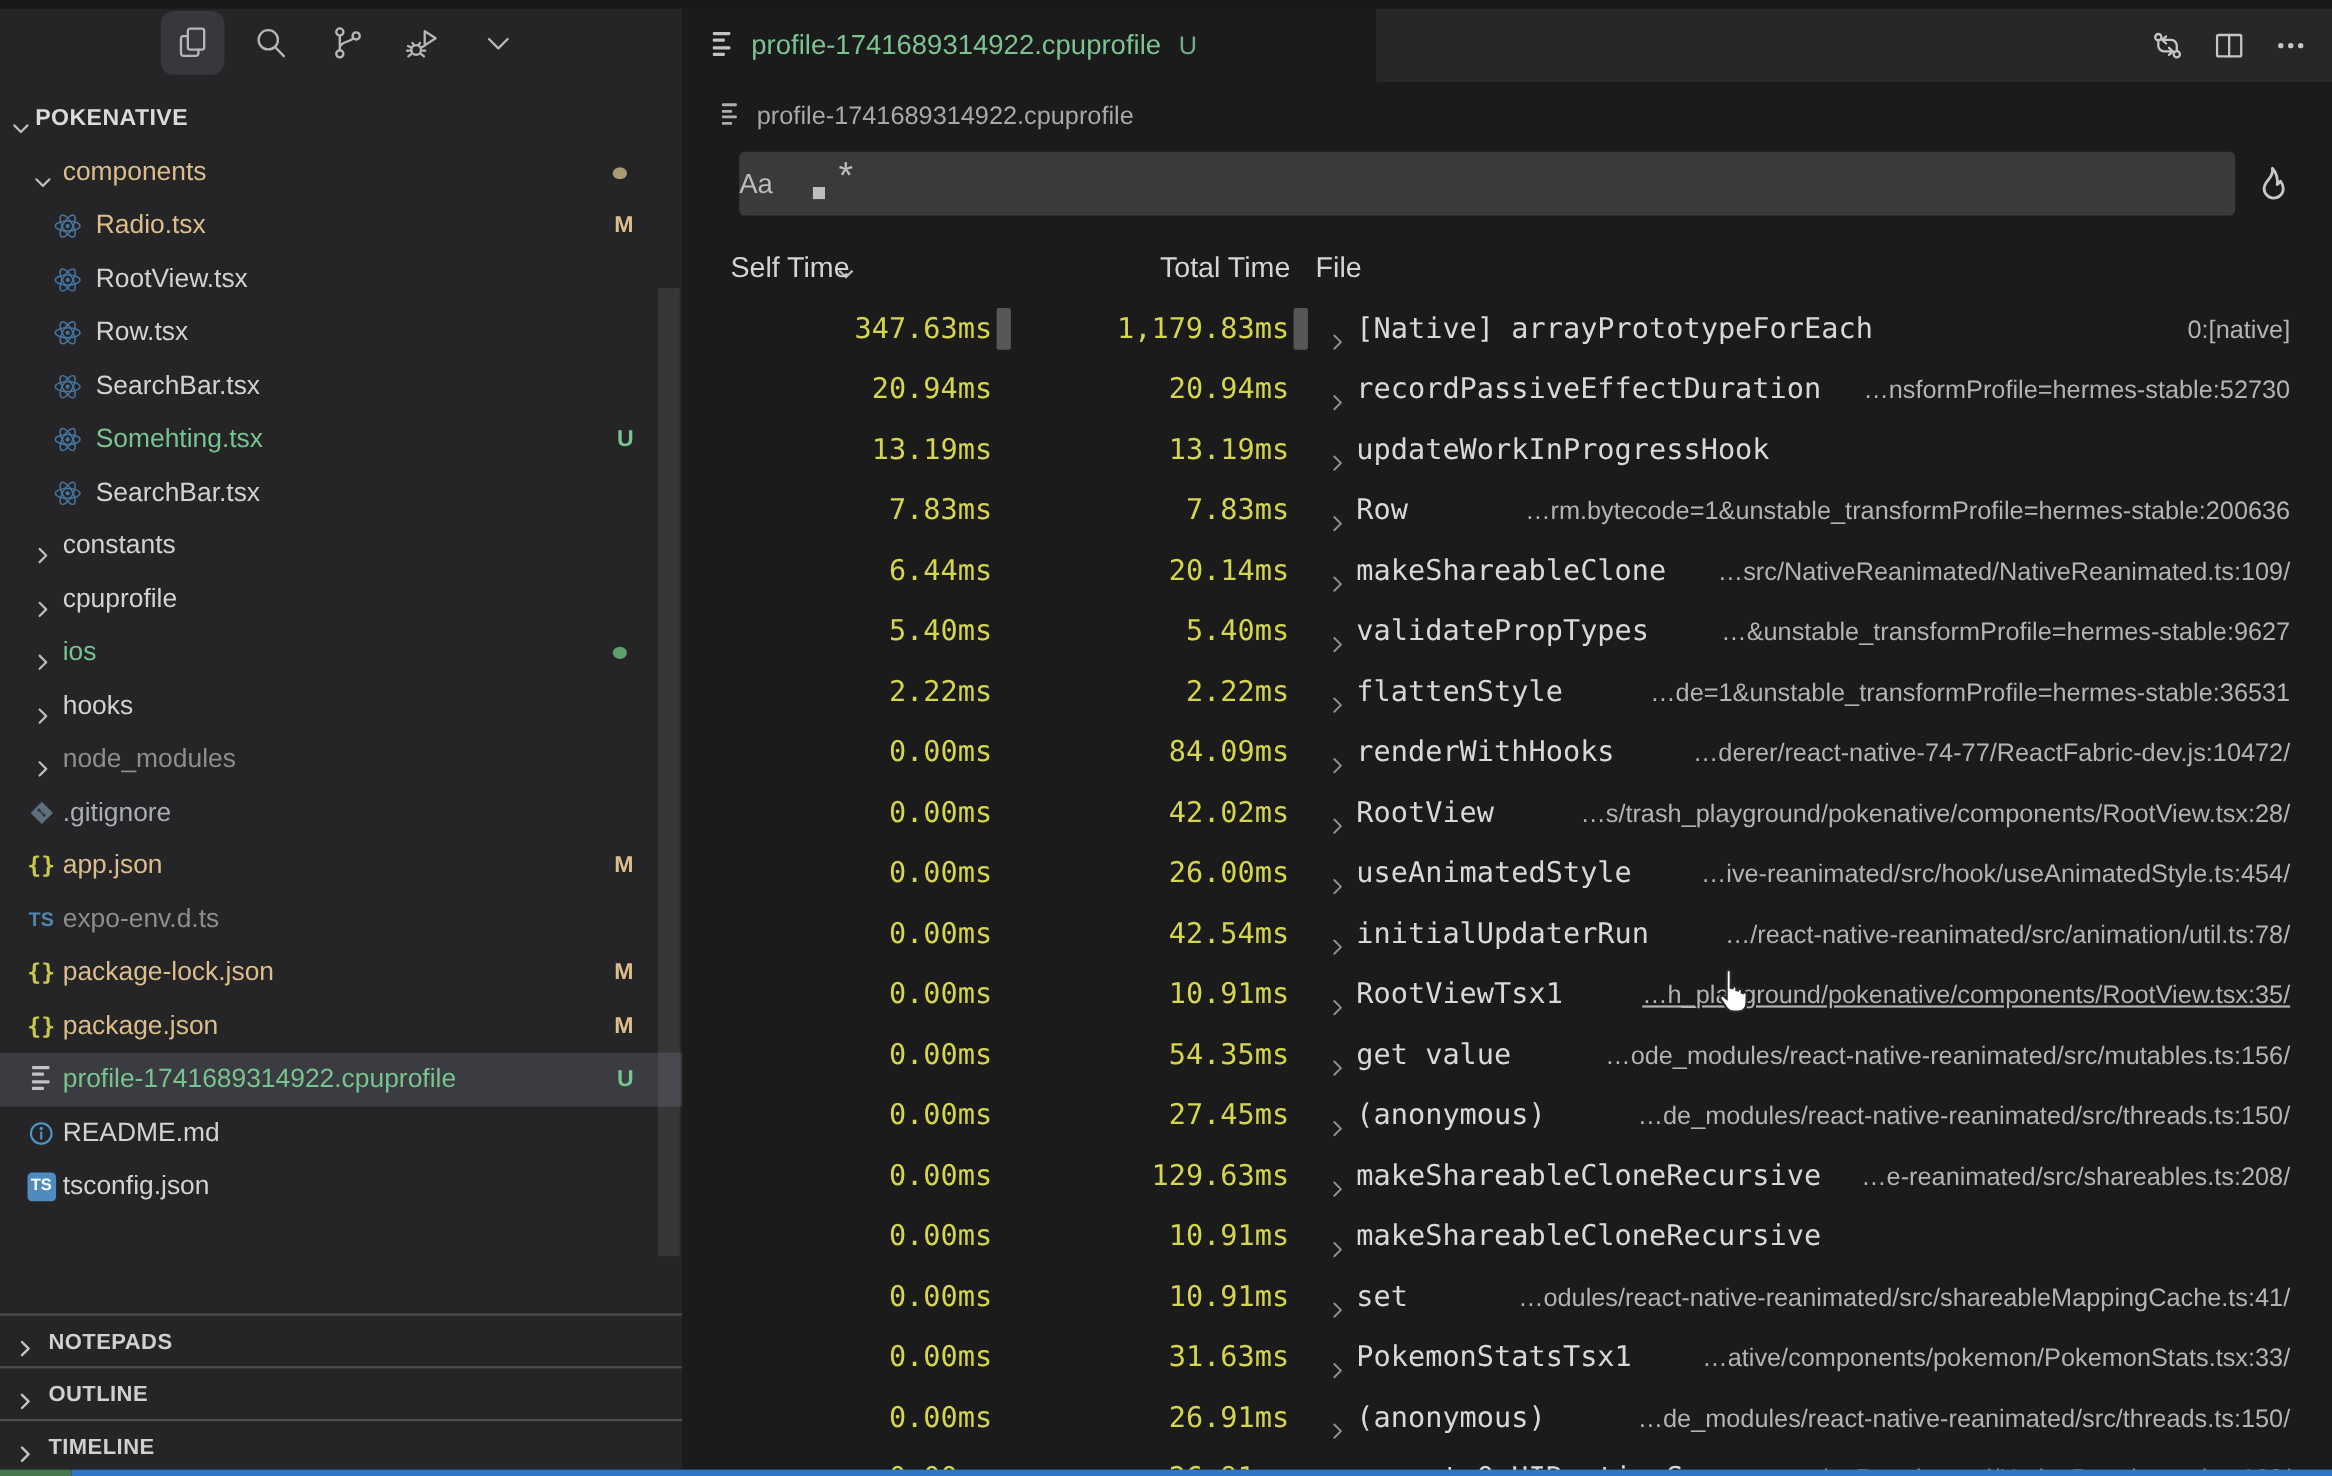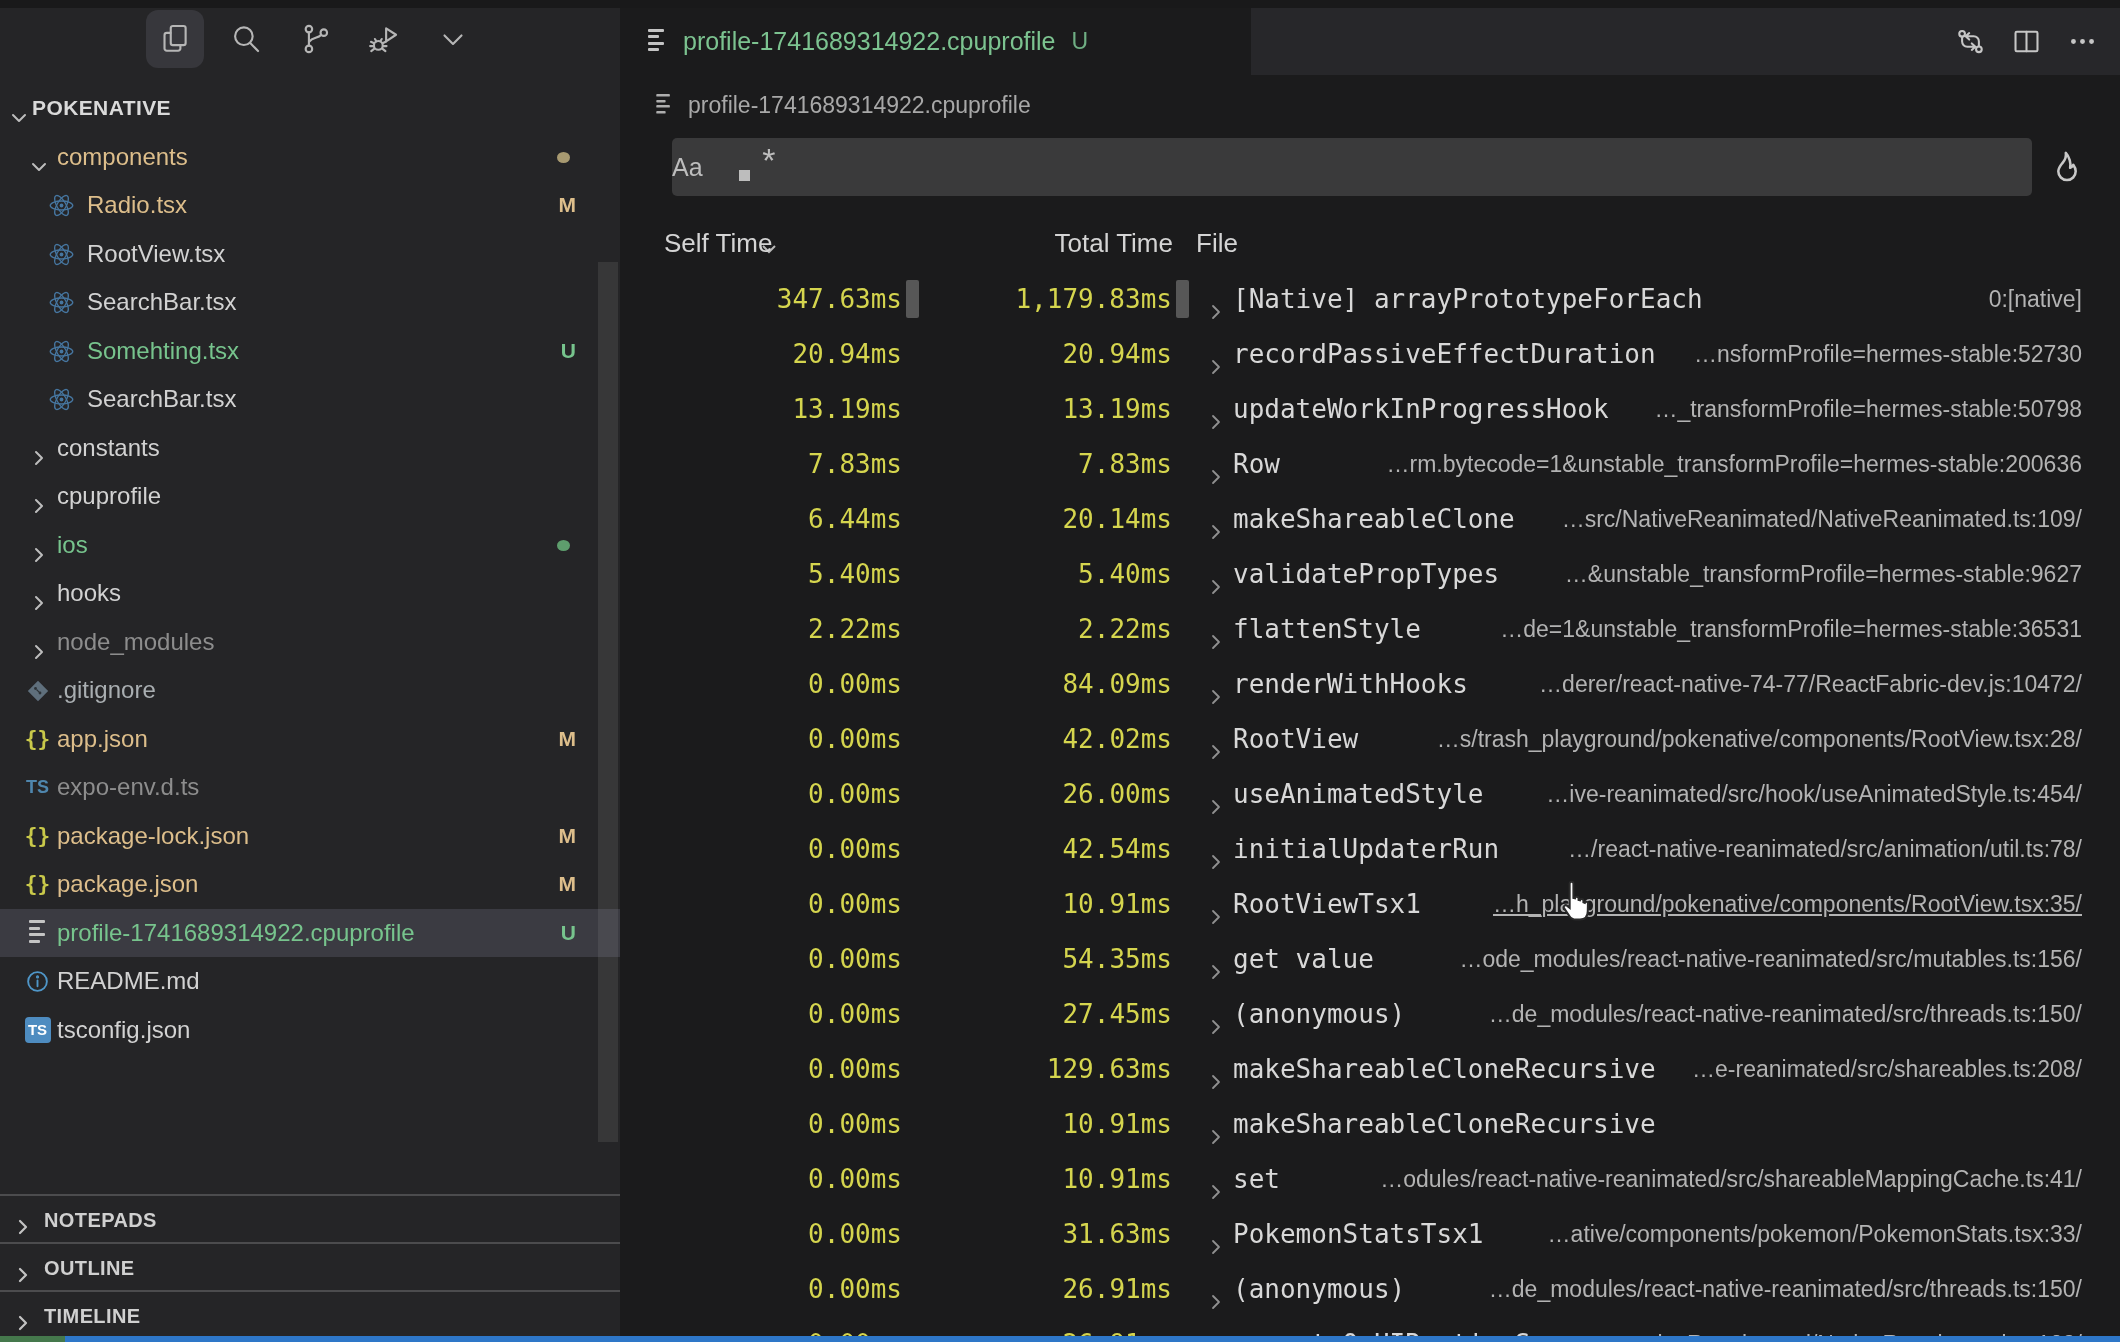--- a/index.html
+++ b/index.html
@@ -198,20 +198,31 @@
         </div>
         <div class="trow">
           <span class="ticon" style="left: 48px;">
             <svg class="ic-react" viewBox="0 0 24 24" fill="none" stroke="#4676a0" stroke-width="1.2">
               <ellipse cx="12" cy="12" rx="10" ry="4"></ellipse>
               <ellipse cx="12" cy="12" rx="10" ry="4" transform="rotate(60 12 12)"></ellipse>
               <ellipse cx="12" cy="12" rx="10" ry="4" transform="rotate(120 12 12)"></ellipse>
               <circle cx="12" cy="12" r="1.7" fill="#4676a0" stroke="none"></circle>
             </svg>
           </span>
+          <span class="tlabel c-normal" style="left: 87px;">Row.tsx</span>
+        </div>
+        <div class="trow">
+          <span class="ticon" style="left: 48px;">
+            <svg class="ic-react" viewBox="0 0 24 24" fill="none" stroke="#4676a0" stroke-width="1.2">
+              <ellipse cx="12" cy="12" rx="10" ry="4"></ellipse>
+              <ellipse cx="12" cy="12" rx="10" ry="4" transform="rotate(60 12 12)"></ellipse>
+              <ellipse cx="12" cy="12" rx="10" ry="4" transform="rotate(120 12 12)"></ellipse>
+              <circle cx="12" cy="12" r="1.7" fill="#4676a0" stroke="none"></circle>
+            </svg>
+          </span>
           <span class="tlabel c-normal" style="left: 87px;">SearchBar.tsx</span>
         </div>
         <div class="trow">
           <span class="ticon" style="left: 48px;">
             <svg class="ic-react" viewBox="0 0 24 24" fill="none" stroke="#4676a0" stroke-width="1.2">
               <ellipse cx="12" cy="12" rx="10" ry="4"></ellipse>
               <ellipse cx="12" cy="12" rx="10" ry="4" transform="rotate(60 12 12)"></ellipse>
               <ellipse cx="12" cy="12" rx="10" ry="4" transform="rotate(120 12 12)"></ellipse>
               <circle cx="12" cy="12" r="1.7" fill="#4676a0" stroke="none"></circle>
             </svg>
@@ -445,21 +456,20 @@
             <span class="pfn">recordPassiveEffectDuration</span>
             <span class="ppath">…nsformProfile=hermes-stable:52730</span>
           </div>
           <div class="prow" style="top: 110px;">
             <span class="pv self">13.19ms</span>
             <span class="pv total">13.19ms</span>
             <span class="pchev"><svg viewBox="0 0 20 20">
                 <path d="M7 4l6 6-6 6"></path>
               </svg></span>
             <span class="pfn">updateWorkInProgressHook</span>
-            <span class="ppath">…_transformProfile=hermes-stable:50798</span>
           </div>
           <div class="prow" style="top: 165px;">
             <span class="pv self">7.83ms</span>
             <span class="pv total">7.83ms</span>
             <span class="pchev"><svg viewBox="0 0 20 20">
                 <path d="M7 4l6 6-6 6"></path>
               </svg></span>
             <span class="pfn">Row</span>
             <span class="ppath">…rm.bytecode=1&amp;unstable_transformProfile=hermes-stable:200636</span>
           </div>

